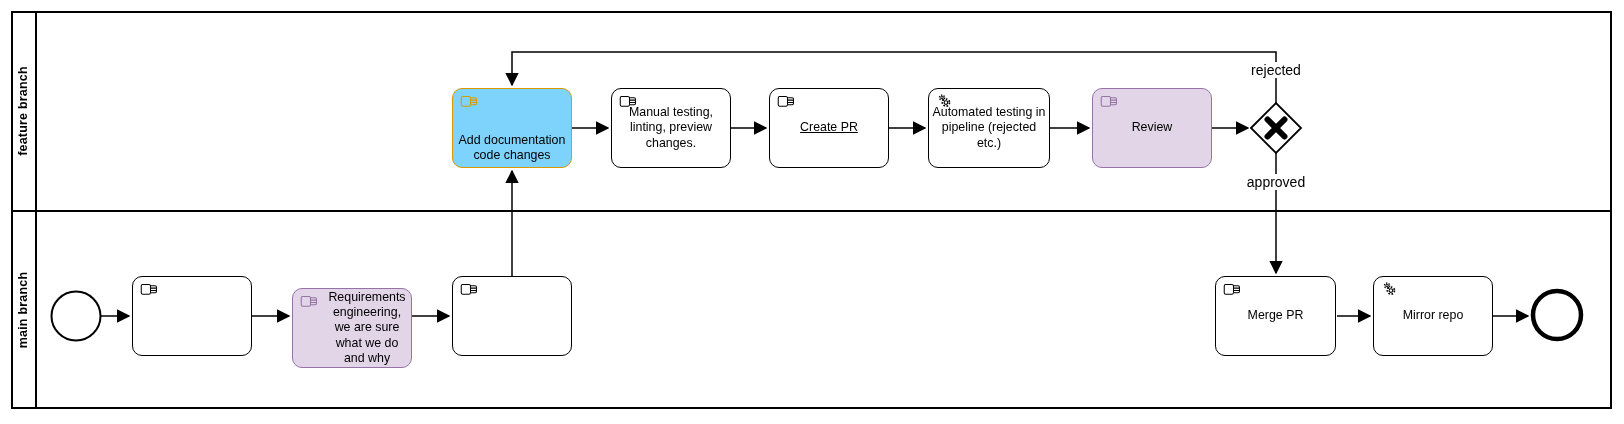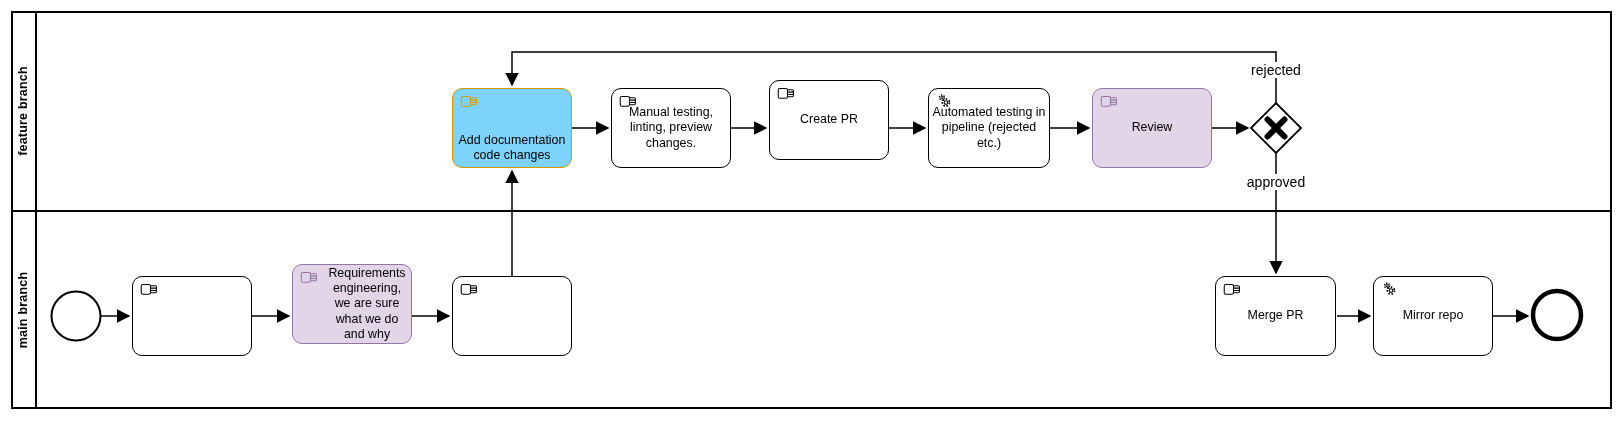--- a/index.html
+++ b/index.html
@@ -81,21 +81,21 @@
 </div>
 
 <div class="task" style="left:611px;top:88px;text-align:center;">
   <svg class="icon" viewBox="0 0 22 16" fill="none" stroke="currentColor" stroke-width="1.2" stroke-linejoin="round">
     <path d="M4.2 2.8 H11.4 Q13.2 2.8 13.3 4.3 H18.8 Q20.2 4.3 20.2 5.6 V11 Q20.2 12.4 18.8 12.4 H13.3 Q13.2 14 11.4 14 H4.4 Q2.6 14 2.6 12.2 V4.6 Q2.6 2.8 4.2 2.8 Z"></path>
     <path d="M13.3 4.3 V12.4 M13.3 7 H20.2 M13.3 9.7 H20.2"></path>
   </svg>
   <span>Manual testing, linting, preview changes.</span>
 </div>
 
-<div class="task" style="left:769px;top:80px;">
+<div class="task" style="left:769px;top:88px;text-decoration:underline;">
   <svg class="icon" viewBox="0 0 22 16" fill="none" stroke="currentColor" stroke-width="1.2" stroke-linejoin="round">
     <path d="M4.2 2.8 H11.4 Q13.2 2.8 13.3 4.3 H18.8 Q20.2 4.3 20.2 5.6 V11 Q20.2 12.4 18.8 12.4 H13.3 Q13.2 14 11.4 14 H4.4 Q2.6 14 2.6 12.2 V4.6 Q2.6 2.8 4.2 2.8 Z"></path>
     <path d="M13.3 4.3 V12.4 M13.3 7 H20.2 M13.3 9.7 H20.2"></path>
   </svg>
   <span>Create PR</span>
 </div>
 
 <div class="task" style="left:928px;top:88px;width:122px;">
   <svg class="icon" viewBox="0 0 18 18" fill="none" stroke="currentColor">
     <circle cx="6.2" cy="5.2" r="1.3" stroke-width="1.1"></circle>
@@ -114,21 +114,21 @@
   <span>Review</span>
 </div>
 
 <div class="task" style="left:132px;top:276px;">
   <svg class="icon" viewBox="0 0 22 16" fill="none" stroke="currentColor" stroke-width="1.2" stroke-linejoin="round">
     <path d="M4.2 2.8 H11.4 Q13.2 2.8 13.3 4.3 H18.8 Q20.2 4.3 20.2 5.6 V11 Q20.2 12.4 18.8 12.4 H13.3 Q13.2 14 11.4 14 H4.4 Q2.6 14 2.6 12.2 V4.6 Q2.6 2.8 4.2 2.8 Z"></path>
     <path d="M13.3 4.3 V12.4 M13.3 7 H20.2 M13.3 9.7 H20.2"></path>
   </svg>
 </div>
 
-<div class="task purple" style="left:292px;top:264px;padding-left:33px;">
+<div class="task purple" style="left:292px;top:288px;padding-left:33px;">
   <svg class="icon" viewBox="0 0 22 16" fill="none" stroke="currentColor" stroke-width="1.2" stroke-linejoin="round">
     <path d="M4.2 2.8 H11.4 Q13.2 2.8 13.3 4.3 H18.8 Q20.2 4.3 20.2 5.6 V11 Q20.2 12.4 18.8 12.4 H13.3 Q13.2 14 11.4 14 H4.4 Q2.6 14 2.6 12.2 V4.6 Q2.6 2.8 4.2 2.8 Z"></path>
     <path d="M13.3 4.3 V12.4 M13.3 7 H20.2 M13.3 9.7 H20.2"></path>
   </svg>
   <span>Requirements engineering, we are sure what we do and why</span>
 </div>
 
 <div class="task" style="left:452px;top:276px;">
   <svg class="icon" viewBox="0 0 22 16" fill="none" stroke="currentColor" stroke-width="1.2" stroke-linejoin="round">
     <path d="M4.2 2.8 H11.4 Q13.2 2.8 13.3 4.3 H18.8 Q20.2 4.3 20.2 5.6 V11 Q20.2 12.4 18.8 12.4 H13.3 Q13.2 14 11.4 14 H4.4 Q2.6 14 2.6 12.2 V4.6 Q2.6 2.8 4.2 2.8 Z"></path>

